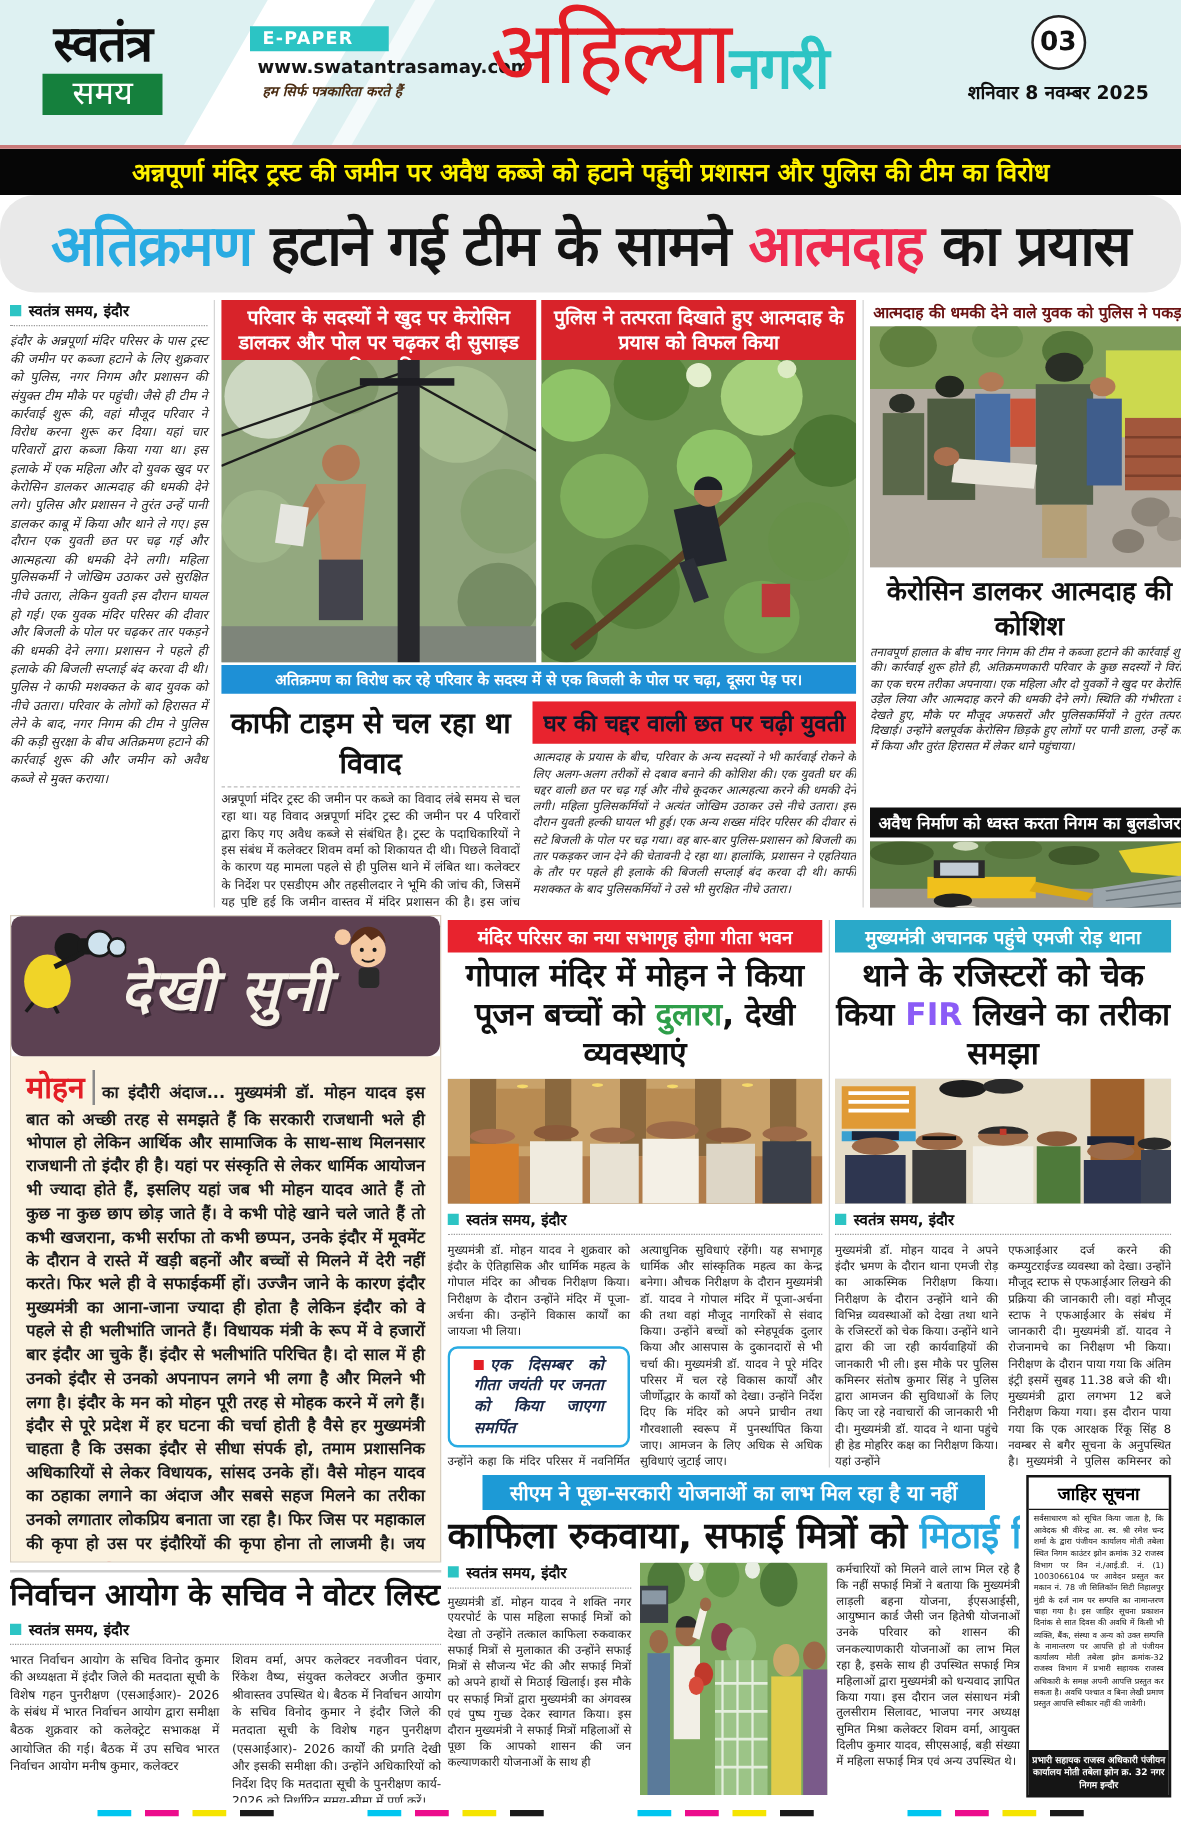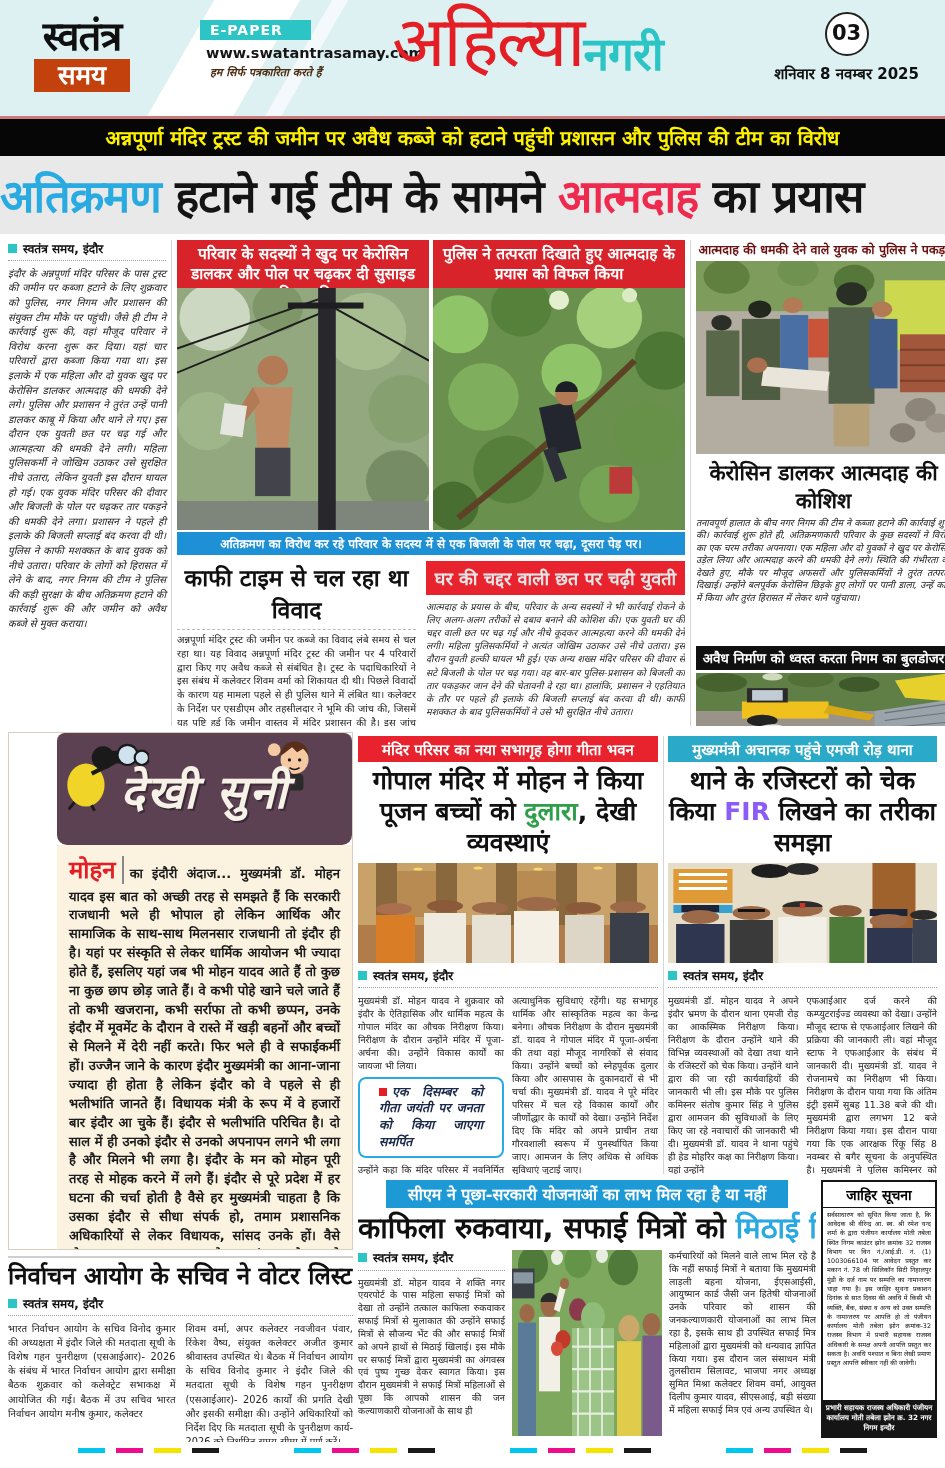--- a/index.html
+++ b/index.html
@@ -4,36 +4,36 @@
 <style>
   html,body{margin:0;padding:0;background:#fff;}
   .page{width:945px;height:1468px;margin:0 auto;background:#fff;position:relative;
         font-family:"DejaVu Sans","Liberation Sans",sans-serif;overflow:hidden;}
   
   .masthead{position:relative;height:116px;background:#def1f2;border-bottom:3px solid #c97a7a;overflow:hidden;}
   .masthead::before{content:"";position:absolute;left:168px;top:-30px;width:86px;height:220px;background:#fff;transform:skewX(-30deg);}
   .masthead::after{content:"";position:absolute;left:286px;top:-30px;width:16px;height:220px;background:#ffffffaa;transform:skewX(-30deg);}
   .logo{position:absolute;left:34px;top:16px;text-align:center;z-index:2;}
   .logo1{font-size:40px;font-weight:800;color:#0f0f0f;line-height:1;letter-spacing:-1px;}
-  .logo2{display:inline-block;background:#c2410c;color:#fff;font-size:26px;font-weight:700;padding:1px 24px;margin-top:3px;line-height:1.2;}
+  .logo2{display:inline-block;background:#15803d;color:#fff;font-size:26px;font-weight:400;padding:1px 24px;margin-top:3px;line-height:1.2;}
   .mast-mid{position:absolute;left:200px;top:20px;z-index:3;}
   .epaper{display:inline-block;background:#2cc4c4;color:#fff;font-weight:800;font-size:14px;letter-spacing:1px;padding:2px 28px 2px 10px;}
   .website{font-weight:700;font-size:14.5px;color:#161616;margin:5px 0 3px 6px;}
   .tagline{font-size:11px;font-weight:700;color:#4a2c12;margin-left:10px;font-family:"DejaVu Serif","Liberation Serif",serif;font-style:italic;}
   .mast-title{position:absolute;left:392px;top:6px;display:flex;align-items:flex-end;z-index:3;}
   .mast-red{font-size:70px;font-weight:400;color:#e31e25;line-height:1.05;letter-spacing:-2px;}
   .mast-teal{font-size:46px;font-weight:800;color:#2cc4c4;line-height:1.1;letter-spacing:-1px;}
   .mast-right{position:absolute;right:26px;top:12px;text-align:center;z-index:3;}
   .page-circle{width:40px;height:40px;border:2.5px solid #222;border-radius:50%;font-size:21px;font-weight:800;line-height:38px;margin:0 auto;background:#fff;color:#111;}
   .edition-date{font-size:15px;font-weight:700;margin-top:7px;color:#101010;}
   
   .kicker{background:#060606;color:#fff200;font-weight:700;font-size:20px;text-align:center;
           padding:5px 4px;white-space:nowrap;overflow:hidden;}
-  .main-head{background:#e9e9e9;text-align:left;font-weight:800;font-size:45px;line-height:1.55;
-             white-space:nowrap;overflow:hidden;letter-spacing:-1px;padding:6px 0 2px;}
+  .main-head{background:#e9e9e9;text-align:center;font-weight:800;font-size:45px;line-height:1.55;
+             white-space:nowrap;overflow:hidden;letter-spacing:-1px;padding:6px 0 2px;border-radius:28px;}
   .hl-blue{color:#29abe2;} .hl-red{color:#ee2a4f;} .hl-black{color:#141414;}
   
   .byline{font-weight:700;font-size:12px;border-bottom:1px dotted #9a9a9a;padding-bottom:3px;margin-bottom:6px;color:#111;}
   .byline .sq{display:inline-block;width:9px;height:9px;background:#2cc4c4;margin-right:6px;}
   .jtext{text-align:justify;color:#1c1c1c;}
   .photo{position:relative;overflow:hidden;background:#ccc;}
   .photo svg{display:block;width:100%;height:100%;}
   
   .top-section{display:flex;gap:5px;padding:6px 8px 4px;height:496px;box-sizing:border-box;}
   .lead-col{width:158px;flex:none;border-right:1px solid #d5d5d5;padding-right:5px;overflow:hidden;}
@@ -42,34 +42,34 @@
   .photo-row{display:flex;gap:4px;height:290px;}
   .photo-card{flex:1;display:flex;flex-direction:column;}
   .red-banner{background:#d8232a;color:#fff;font-weight:700;font-size:15.5px;line-height:1.3;text-align:center;padding:4px 6px;height:48px;box-sizing:border-box;overflow:hidden;}
   .photo-card .photo{flex:1;}
   .blue-caption{background:#1e90d6;color:#fff;font-size:12px;font-weight:600;text-align:center;padding:3px 2px;margin-top:2px;white-space:nowrap;overflow:hidden;}
   .sub-articles{display:flex;gap:10px;margin-top:6px;height:190px;overflow:hidden;}
   .dispute{width:48%;}
   .dispute h3{margin:0 0 3px;font-size:23px;font-weight:800;text-align:center;color:#101010;border-bottom:1px dashed #bbb;padding-bottom:4px;}
   .dispute .body{font-size:9.8px;line-height:1.42;}
   .roof{width:52%;}
-  .roof .ban{background:#e8232e;color:#e5e5e5;font-weight:800;font-size:18px;text-align:center;padding:5px 4px;margin-bottom:5px;}
+  .roof .ban{background:#e8232e;color:#0f172a;font-weight:800;font-size:18px;text-align:center;padding:5px 4px;margin-bottom:5px;}
   .roof .body{font-size:9.4px;line-height:1.4;font-style:italic;}
   .right-col{width:255px;flex:none;border-left:1px solid #d5d5d5;padding-left:5px;overflow:hidden;}
   .dark-caption{color:#6b1313;font-weight:700;font-size:12.5px;text-align:center;padding:1px 0 3px;white-space:nowrap;overflow:hidden;}
   .right-col .photo1{height:193px;}
   .right-col h3{margin:4px 0 3px;font-size:21px;font-weight:800;text-align:center;color:#101010;}
   .right-col .body{font-size:9.2px;line-height:1.36;font-style:italic;height:126px;overflow:hidden;}
   .black-bar{background:#101010;color:#fff;font-weight:700;font-size:13.5px;text-align:center;padding:3px 2px;margin:3px 0;white-space:nowrap;overflow:hidden;}
   .right-col .photo2{height:95px;}
   
   .lower{display:flex;gap:5px;padding:2px 8px 0;}
   .col-a{width:345px;flex:none;}
   
-  .ds-box{border:1px solid #d8cfc0;padding-left:48px;}
+  .ds-box{border:1px solid #d8cfc0;}
   .ds-header{position:relative;height:112px;background:#5c4152;border-radius:8px 8px 10px 10px;overflow:hidden;}
   .ds-title{position:absolute;left:0;right:0;top:26px;text-align:center;color:#f7f2e8;font-size:46px;font-weight:800;font-style:italic;letter-spacing:2px;text-shadow:2px 2px 0 #3c2a36;}
   .ds-cartoon-left{position:absolute;left:6px;top:6px;width:86px;height:72px;}
   .ds-cartoon-right{position:absolute;right:34px;top:4px;width:52px;height:56px;}
   .ds-body{background:#fbf2e0;padding:8px 12px;height:404px;box-sizing:border-box;overflow:hidden;
            font-size:13px;font-weight:700;line-height:1.45;text-align:justify;color:#1b1b1b;}
   .ds-lead{color:#e31e25;font-size:24px;font-weight:800;padding-right:6px;border-right:2px solid #8a8a8a;margin-right:6px;}
   .ds-sign{color:#e31e25;font-weight:800;}
   
   .voter{border-top:2px solid #cfcfcf;margin-top:6px;padding-top:4px;height:180px;overflow:hidden;}

